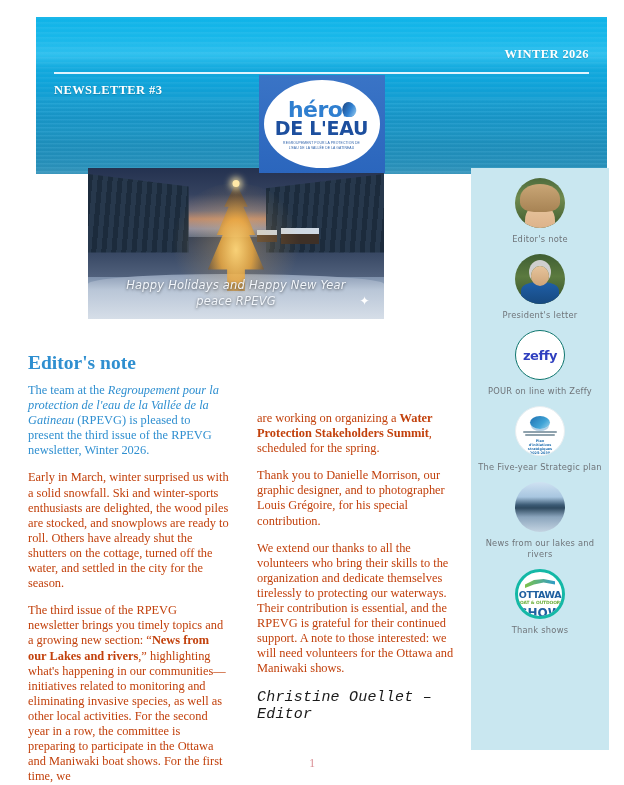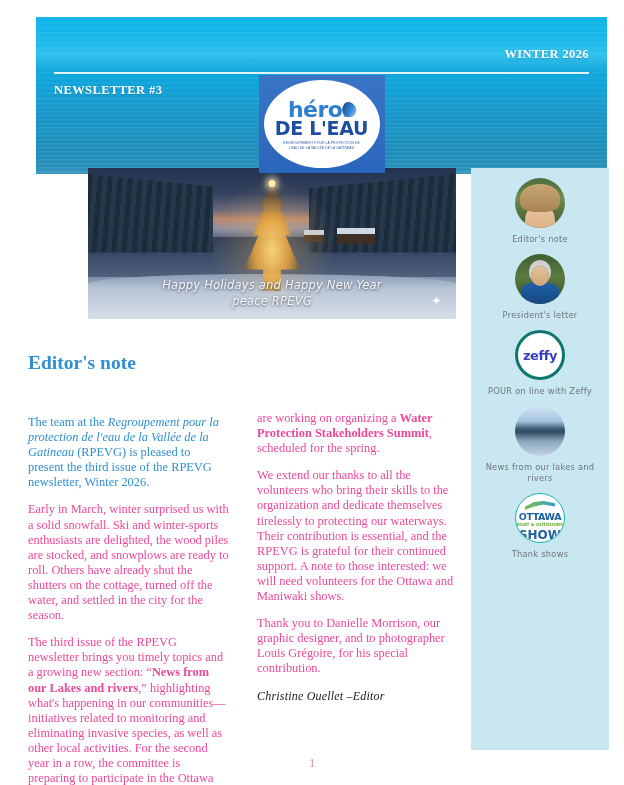--- a/index.html
+++ b/index.html
@@ -93,21 +93,21 @@
   .logo-sub {
     font-family: "Liberation Sans", sans-serif;
     font-size: 3.4px; line-height: 4.6px; color: #2a5fa8;
     text-align: center; width: 82px; margin-top: 3px;
     letter-spacing: .1px;
   }
 
   
   .hero {
     position: absolute; left: 88px; top: 168px;
-    width: 368px; height: 151px;
+    width: 296px; height: 151px;
     overflow: hidden;
     background: linear-gradient(180deg,#1e2a44 0%,#2b3a57 30%,#5b6f8e 62%,#9fb0c6 82%,#cdd8e4 100%);
   }
   .hero-sky {
     position:absolute; left:0; top:0; width:100%; height:46%;
     background: linear-gradient(180deg,#243250 0%,#35425f 38%,#6d6a7a 62%,#b9886f 74%,#8d8ea4 88%,#5a6a86 100%);
   }
   .hero-lake {
     position:absolute; left:0; top:46%; width:100%; height:26%;
     background: linear-gradient(180deg,#2b3a55 0%,#3a4a66 45%,#51617c 100%);
@@ -166,29 +166,29 @@
   .section-title {
     color: #2f8fd0;
     font-family: "Liberation Serif", serif;
     font-weight: bold; font-size: 19.5px;
     margin-bottom: 9px;
   }
   .cols { display:flex; gap: 28px; }
   .col { width: 201px; }
   .col p {
     font-size: 12.4px; line-height: 15.1px;
-    color:#ec4899; text-align: left;
+    color:#c2410c; text-align: left;
     margin-bottom: 12px;
   }
-  p.intro { color:#2f8fd0;margin-top:32px; }
+  p.intro { color:#2f8fd0; }
   p.intro i { font-style: italic; }
   .col p b { font-weight: bold; }
   .signature {
-    font-family: Liberation Serif, serif;
-    font-size: 12px; color:#1a1a1a; font-style: italic;
+    font-family: Liberation Mono, monospace;
+    font-size: 15px; color:#1a1a1a; font-style: italic;
     letter-spacing:.2px; margin-top: 0;
   }
   .col-right { padding-top: 28px; }
 
   
   .sidebar {
     position:absolute; left: 471px; top: 168px;
     width: 138px; height: 582px;
     background: #c9e7f0;
     padding-top: 10px;
@@ -225,21 +225,21 @@
   }
   .th-pres::after{
     content:""; position:absolute; left:50%; top:12px; transform:translateX(-50%);
     width:18px; height:20px; border-radius:50%;
     background: linear-gradient(180deg,#e6c49c 0%,#cfa478 100%);
     box-shadow: 0 -4px 0 2px #cfcfcf;
   }
   
   .th-zeffy {
     background:#fff; display:flex; align-items:center; justify-content:center;
-    border: 3px solid #0f766e;
+    border: 1px solid #0f766e;
   }
   .zeffy-word {
     font-family:"DejaVu Sans", sans-serif; font-weight:bold;
     font-size: 13px; color:#2f3fbf; letter-spacing:-0.4px;
     position:relative;
   }
   .zeffy-mark {
     position:absolute; right:-9px; top:-4px; width:9px; height:12px;
     background: linear-gradient(180deg,#2fb57a 0%,#7ccf4e 100%);
     clip-path: polygon(0 0,100% 0,100% 40%,35% 40%,35% 58%,90% 58%,90% 100%,0 100%);
@@ -257,21 +257,21 @@
     height:1.5px; background:#8fa2ad; border-radius:1px;
   }
   .plan-txt {
     position:absolute; left:50%; transform:translateX(-50%);
     font-family:"DejaVu Sans", sans-serif; font-weight:bold;
     font-size:3.4px; line-height:4.4px; color:#1f6fb0; text-align:center; width:44px;
   }
   
   .th-lake { background: linear-gradient(180deg,#cfe2f2 0%,#a8c6e0 30%,#3b5a74 46%,#2f4a60 52%,#8ba5bd 70%,#c4d4e2 100%); }
   
-  .th-ottawa { background:#ffffff; border:1px solid #14b8a6; }
+  .th-ottawa { background:#ffffff; border:3px solid #14b8a6; }
   .ott-wave {
     position:absolute; left:50%; top:7px; transform:translateX(-50%);
     width:30px; height:9px;
     background: linear-gradient(90deg,#7ec24a,#2f9cc8);
     clip-path: polygon(0 60%, 30% 10%, 62% 0, 100% 25%, 100% 60%, 62% 40%, 30% 60%, 0 100%);
   }
   .ott-name {
     position:absolute; left:50%; top:17px; transform:translateX(-50%);
     font-family:"DejaVu Sans", sans-serif; font-weight:bold;
     font-size:9.5px; color:#1f5fa0; letter-spacing:-0.4px;
@@ -339,22 +339,22 @@
     <div class="cols">
 
       <div class="col col-left">
         <p class="intro"><span>The team at the </span><i>Regroupement pour la protection de l'eau de la Vallée de la Gatineau</i><span> (RPEVG) is pleased to present the third issue of the RPEVG newsletter, Winter 2026.</span></p>
         <p>Early in March, winter surprised us with a solid snowfall. Ski and winter-sports enthusiasts are delighted, the wood piles are stocked, and snowplows are ready to roll. Others have already shut the shutters on the cottage, turned off the water, and settled in the city for the season.</p>
         <p><span>The third issue of the RPEVG newsletter brings you timely topics and a growing new section: “</span><b>News from our Lakes and rivers</b><span>,” highlighting what's happening in our communities—initiatives related to monitoring and eliminating invasive species, as well as other local activities. For the second year in a row, the committee is preparing to participate in the Ottawa and Maniwaki boat shows. For the first time, we</span></p>
       </div>
 
       <div class="col col-right">
         <p><span>are working on organizing a </span><b>Water Protection Stakeholders Summit</b><span>, scheduled for the spring.</span></p>
+        <p>Thank you to Danielle Morrison, our graphic designer, and to photographer Louis Grégoire, for his special contribution.</p>
         <p>We extend our thanks to all the volunteers who bring their skills to the organization and dedicate themselves tirelessly to protecting our waterways. Their contribution is essential, and the RPEVG is grateful for their continued support. A note to those interested: we will need volunteers for the Ottawa and Maniwaki shows.</p>
-        <p>Thank you to Danielle Morrison, our graphic designer, and to photographer Louis Grégoire, for his special contribution.</p>
         <div class="signature">Christine Ouellet –Editor</div>
       </div>
 
     </div>
   </div>
 
   <div class="sidebar">
 
     <div class="side-item">
       <div class="side-thumb th-editor"></div>
@@ -367,20 +367,32 @@
     </div>
 
     <div class="side-item">
       <div class="side-thumb th-zeffy">
         <span class="zeffy-word">zeffy</span>
         <span class="zeffy-mark"></span>
       </div>
       <div class="side-label">POUR on line with Zeffy</div>
     </div>
 
+    <div class="side-item">
+      <div class="side-thumb th-plan">
+        <span class="plan-swirl"></span>
+        <span class="plan-line" style="top:24px;width:34px;"></span>
+        <span class="plan-line" style="top:27px;width:30px;"></span>
+        <span class="plan-txt" style="top:32px;">Plan</span>
+        <span class="plan-txt" style="top:36px;">d'initiatives</span>
+        <span class="plan-txt" style="top:40px;">stratégiques</span>
+        <span class="plan-txt" style="top:44px;">2025-2030</span>
+      </div>
+      <div class="side-label">The Five-year Strategic plan</div>
+    </div>
 
     <div class="side-item">
       <div class="side-thumb th-lake"></div>
       <div class="side-label">News from our lakes and rivers</div>
     </div>
 
     <div class="side-item">
       <div class="side-thumb th-ottawa">
         <span class="ott-wave"></span>
         <span class="ott-name">OTTAWA</span>

